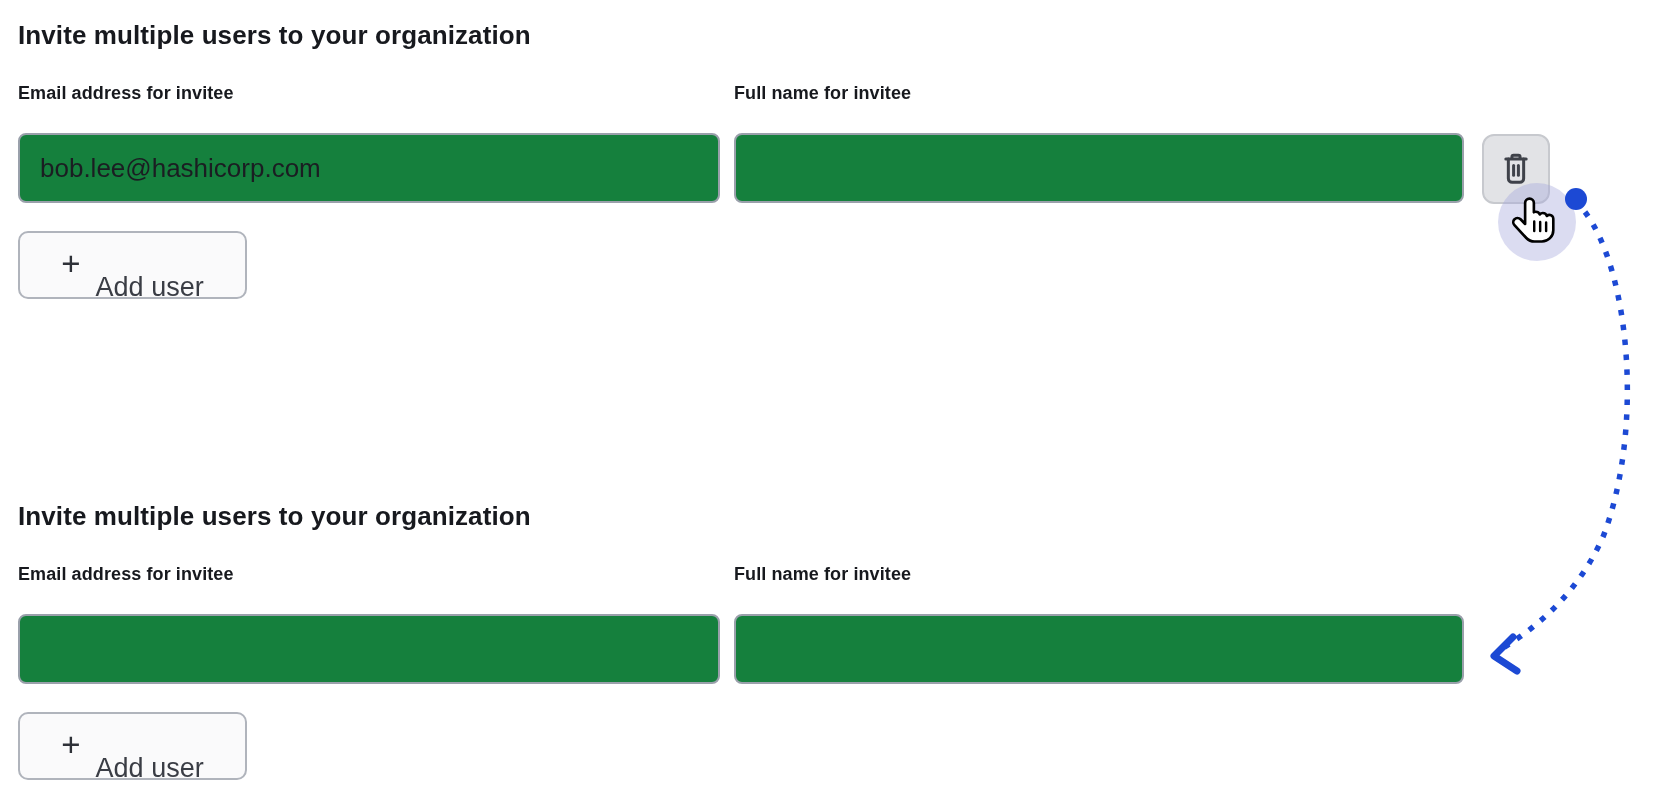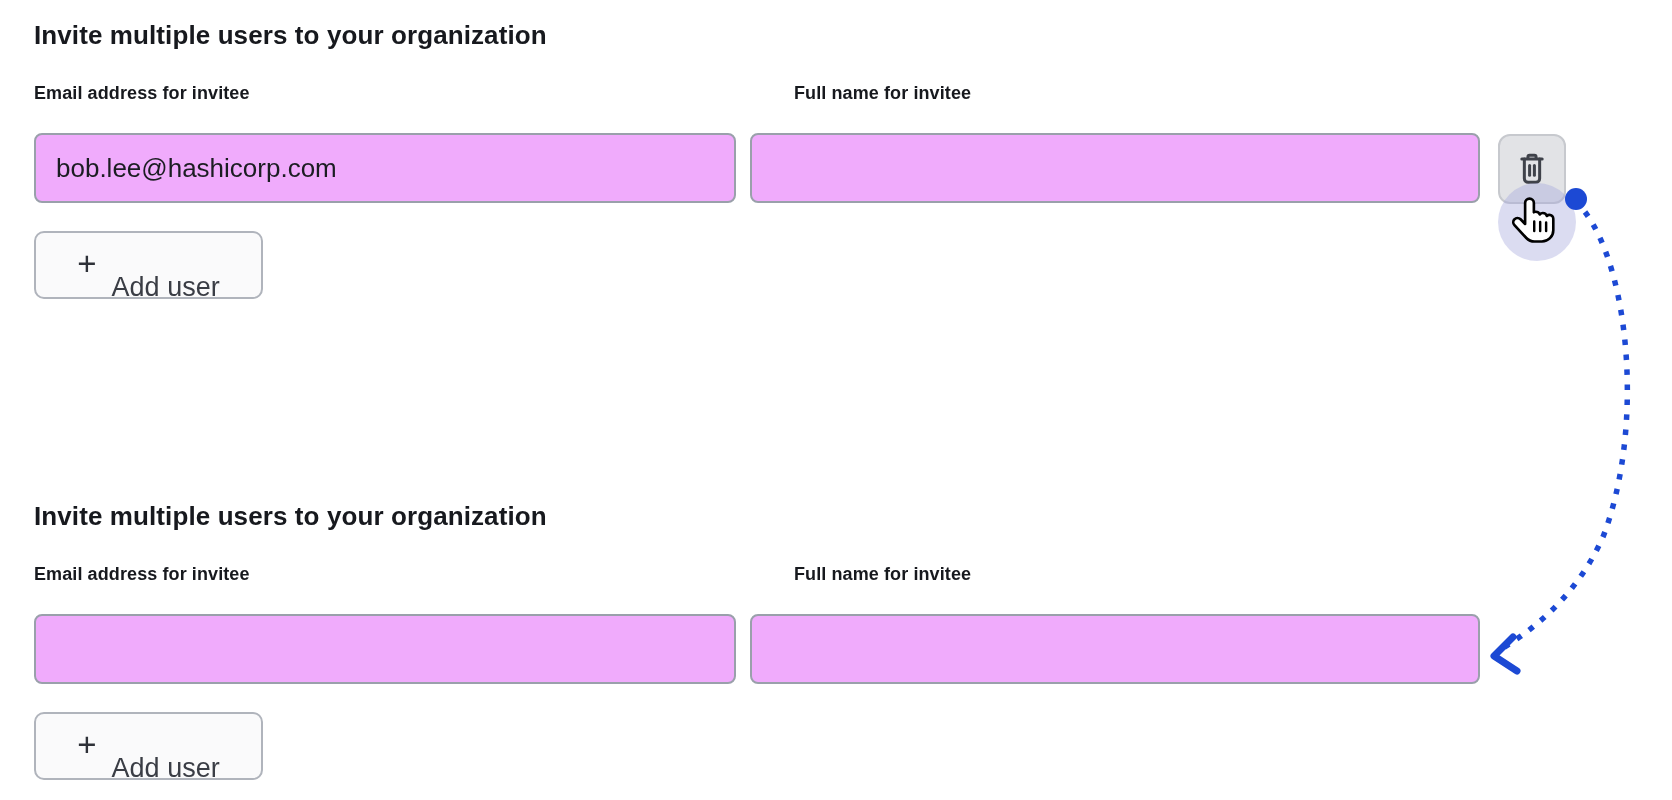--- a/index.html
+++ b/index.html
@@ -11,33 +11,33 @@
     --button-bg:#fafafb;
     --trash-bg:#e2e3e6;
     --trash-border:#c7c9ce;
     --icon:#3f424a;
   }
   *{box-sizing:border-box;margin:0;padding:0;}
   html,body{width:1672px;height:800px;background:#ffffff;overflow:hidden;
     font-family:"Liberation Sans", sans-serif;}
   .stage{position:relative;width:1672px;height:800px;background:#fff;}
 
-  .section{position:absolute;left:16px;width:1552px;height:320px;}
+  .section{position:absolute;left:0;width:1552px;height:320px;}
   .section.before{top:0;}
   .section.after{top:481px;}
 
   .heading{position:absolute;left:18px;top:20px;font-size:26px;font-weight:700;
     color:var(--text);letter-spacing:0.1px;}
   .field-label{position:absolute;top:83px;font-size:18px;font-weight:700;
     color:var(--text);letter-spacing:0.1px;}
   .label-email{left:18px;}
-  .label-name{left:734px;margin-left:44px;}
+  .label-name{left:734px;}
 
   .text-input{position:absolute;top:133px;height:70px;border:2px solid var(--input-border);
-    border-radius:8px;background:#f0abfc;font-family:"Liberation Sans",sans-serif;
+    border-radius:8px;background:#15803d;font-family:"Liberation Sans",sans-serif;
     font-size:26px;color:#1b1d22;padding:0 20px;outline:none;}
   .input-email{left:18px;width:702px;}
   .input-name{left:734px;width:730px;}
 
   .delete-btn{position:absolute;left:1482px;top:134px;width:68px;height:70px;
     background:var(--trash-bg);border:2px solid var(--trash-border);border-radius:12px;
     display:flex;align-items:center;justify-content:center;cursor:pointer;padding:0;}
   .delete-btn svg{display:block;}
 
   .add-btn{position:absolute;left:18px;top:231px;width:229px;height:68px;

